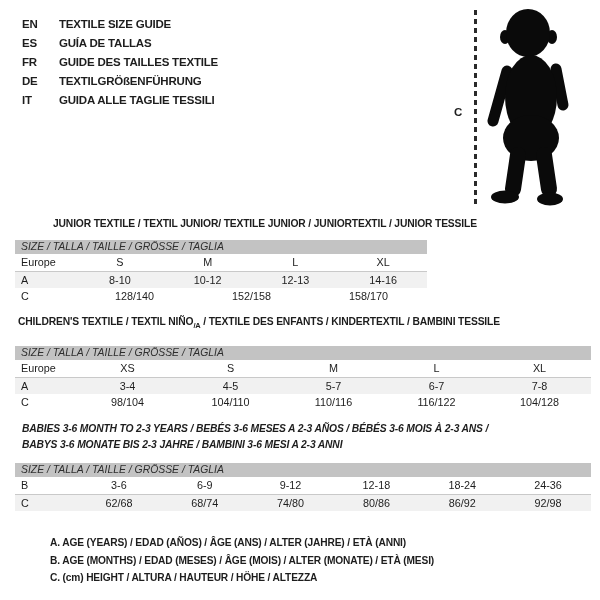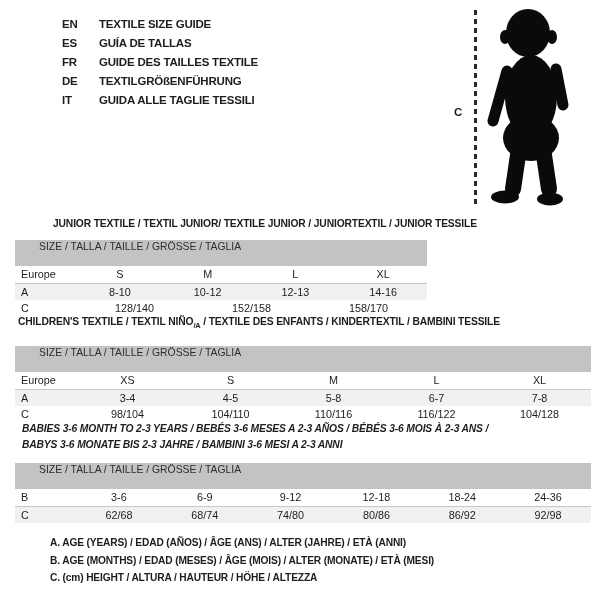--- a/index.html
+++ b/index.html
@@ -3,33 +3,33 @@
 <meta charset="utf-8">
 <style>
   html,body{margin:0;padding:0;background:#fff;}
   .canvas{
     position:relative;width:600px;height:600px;background:#ffffff;
     font-family:"Liberation Sans","DejaVu Sans",sans-serif;color:#1d1d1d;overflow:hidden;
   }
   
   .langs{position:absolute;left:22px;top:14px;}
   .lang{display:flex;height:19px;align-items:center;font-weight:bold;font-size:11.5px;letter-spacing:-0.2px;}
-  .lang .code{width:37px;margin-left:40px;}
+  .lang .code{width:37px;}
   
   .measure-line{
     position:absolute;left:474px;top:10px;width:3px;height:198px;
     background:repeating-linear-gradient(to bottom,#2a2a2a 0 5px,transparent 5px 9px);
   }
   .measure-label{position:absolute;left:454px;top:106px;font-size:11.5px;font-weight:bold;}
   .baby{position:absolute;left:480px;top:5px;}
   
   .tbl-title{position:absolute;font-weight:bold;font-size:10.3px;letter-spacing:-0.15px;white-space:nowrap;}
   .tbl-title.two-line{white-space:normal;line-height:16px;}
   .tbl{position:absolute;}
-  .band{height:26px;line-height:14px;background:#c3c3c3;color:#2e2e2e;font-size:10.4px;padding-left:24px;}
+  .band{height:14px;line-height:14px;background:#c3c3c3;color:#2e2e2e;font-size:10.4px;padding-left:6px;font-style:italic;}
   .trow{display:flex;height:17px;line-height:17px;font-size:10.8px;box-sizing:border-box;}
   .trow.shade{background:#f1f1f1;border-top:1px solid #c9c9c9;}
   .lbl{width:55px;padding-left:6px;flex:none;text-align:left;}
   .cell{flex:1;text-align:center;}
   .subsc{vertical-align:sub;font-size:7.5px;}
   
   .notes{position:absolute;left:22px;top:534px;font-weight:bold;font-size:10.2px;line-height:17.5px;letter-spacing:-0.15px;margin-left:28px;}
 </style>
 </head>
 <body>
@@ -112,21 +112,21 @@
       <span class="cell">XS</span>
       <span class="cell">S</span>
       <span class="cell">M</span>
       <span class="cell">L</span>
       <span class="cell">XL</span>
     </div>
     <div class="trow shade">
       <span class="lbl">A</span>
       <span class="cell">3-4</span>
       <span class="cell">4-5</span>
-      <span class="cell">5-8</span>
+      <span class="cell">5-7</span>
       <span class="cell">6-7</span>
       <span class="cell">7-8</span>
     </div>
     <div class="trow">
       <span class="lbl">C</span>
       <span class="cell">98/104</span>
       <span class="cell">104/110</span>
       <span class="cell">110/116</span>
       <span class="cell">116/122</span>
       <span class="cell">104/128</span>

